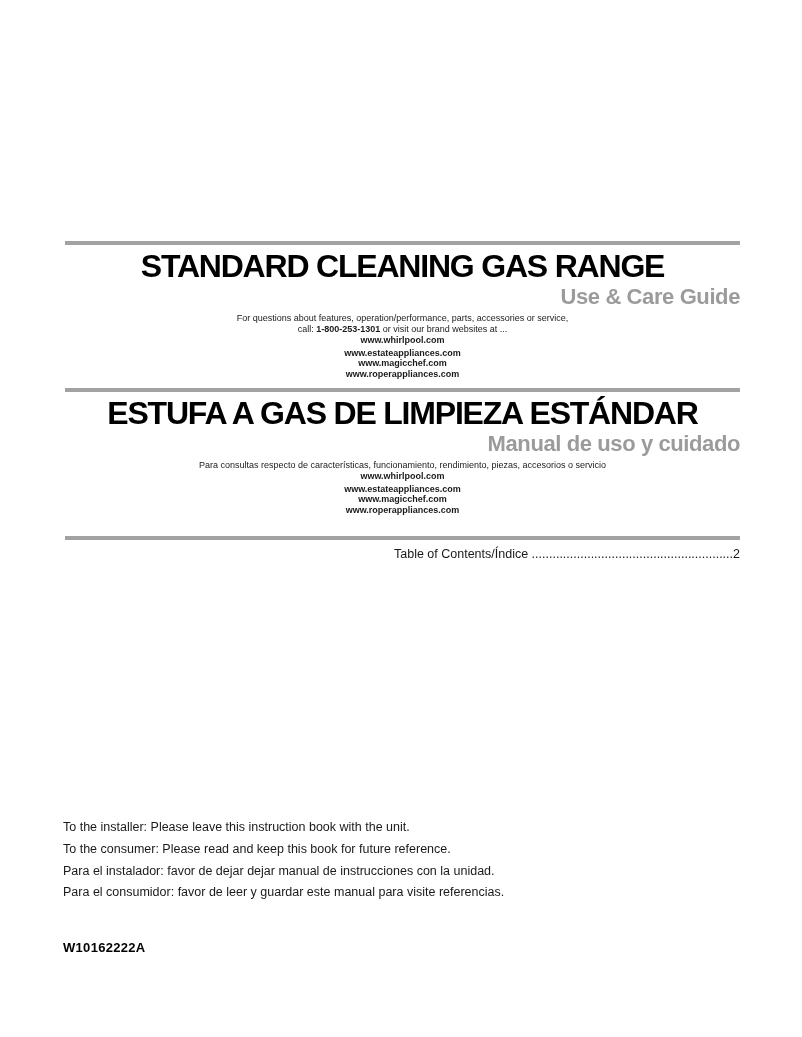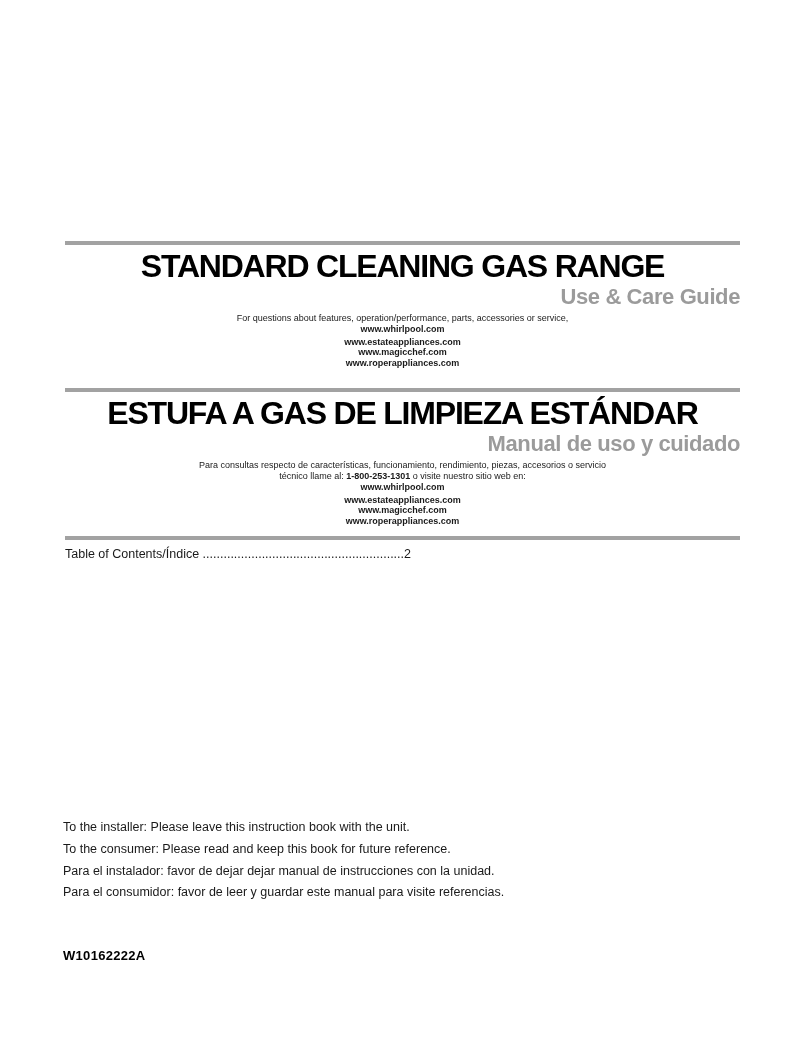--- a/index.html
+++ b/index.html
@@ -63,21 +63,21 @@
     line-height: 10.5px;
     color: #1a1a1a;
   }
   .url-line.first { margin-bottom: 2px; }
 
   .toc-line {
     position: absolute;
     top: 547px;
     left: 65px;
     width: 675px;
-    text-align: left;
+    text-align: right;
     font-size: 12.5px;
     line-height: 14px;
     color: #1a1a1a;
     white-space: nowrap;
   }
 
   .installer-notes {
     position: absolute;
     left: 63px;
     top: 817px;
@@ -87,52 +87,51 @@
   .note-line { line-height: 21.8px; }
 
   .part-number {
     position: absolute;
     left: 63px;
     top: 940px;
     font-size: 13px;
     font-weight: 700;
     letter-spacing: 0.3px;
     color: #000000;
-    margin-top: 8px;
   }
 </style>
 </head>
 <body>
 
 <div class="page">
 
   <div class="rule rule-top"></div>
 
   <section class="lang-block english-block">
     <h1 class="doc-title">STANDARD CLEANING GAS RANGE</h1>
     <h2 class="doc-subtitle">Use &amp; Care Guide</h2>
     <div class="contact-text">
       <div>For questions about features, operation/performance, parts, accessories or service,</div>
+      <div><span>call: </span><span class="phone">1-800-253-1301</span><span> or visit our brand websites at ...</span></div>
       <div class="url-list">
         <div class="url-line first">www.whirlpool.com</div>
         <div class="url-line">www.estateappliances.com</div>
         <div class="url-line">www.magicchef.com</div>
         <div class="url-line">www.roperappliances.com</div>
       </div>
     </div>
   </section>
 
   <div class="rule rule-mid"></div>
 
   <section class="lang-block spanish-block">
     <h1 class="doc-title">ESTUFA A GAS DE LIMPIEZA ESTÁNDAR</h1>
     <h2 class="doc-subtitle">Manual de uso y cuidado</h2>
     <div class="contact-text">
       <div>Para consultas respecto de características, funcionamiento, rendimiento, piezas, accesorios o servicio</div>
-      <div><span>técnico llame al: </span><span class="phone">1-800-253-1301</span><span> o visite nuestro sitio web en:</span></div>
       <div class="url-list">
         <div class="url-line first">www.whirlpool.com</div>
         <div class="url-line">www.estateappliances.com</div>
         <div class="url-line">www.magicchef.com</div>
         <div class="url-line">www.roperappliances.com</div>
       </div>
     </div>
   </section>
 
   <div class="rule rule-bottom"></div>

